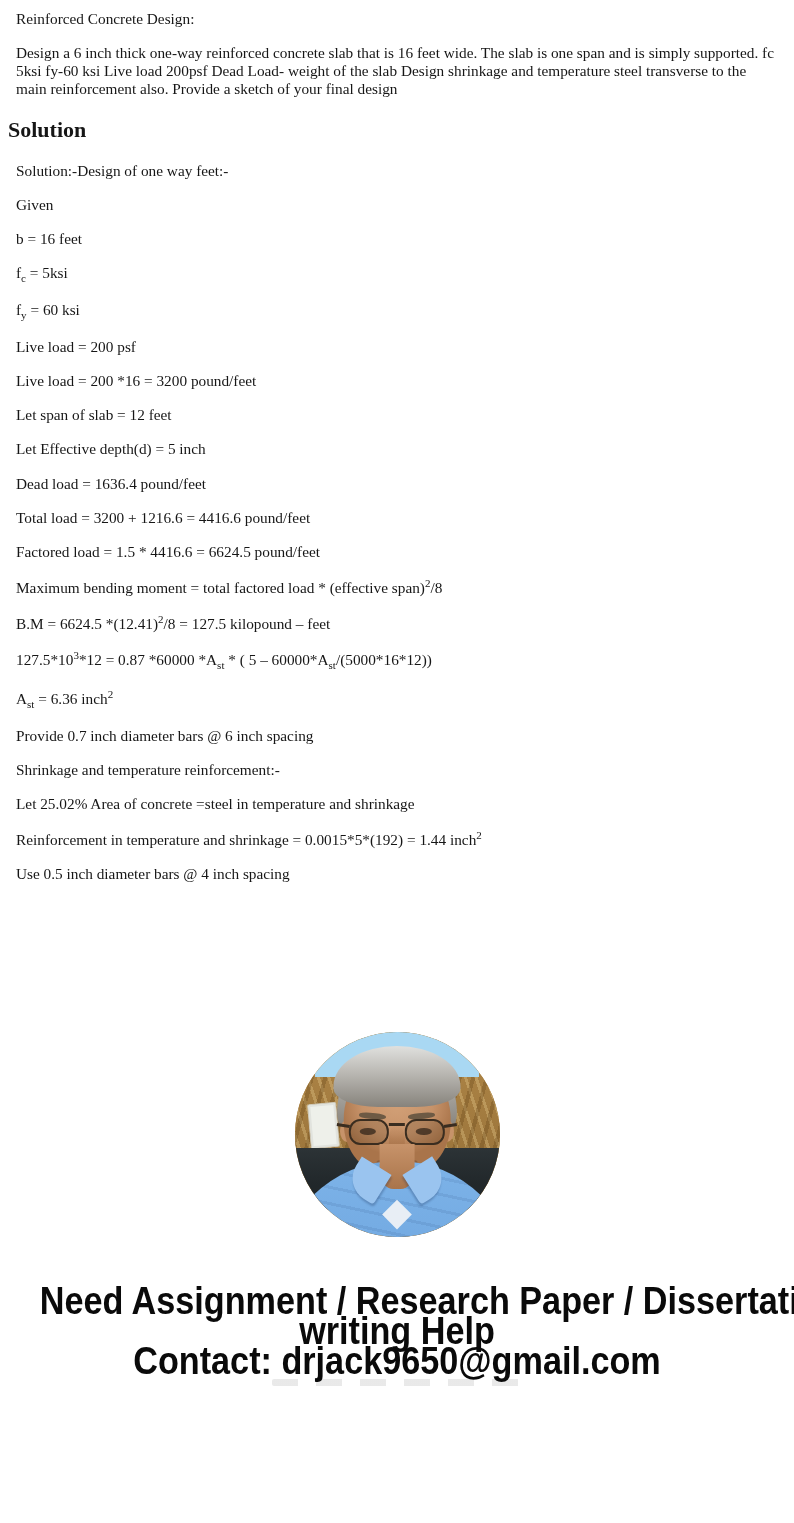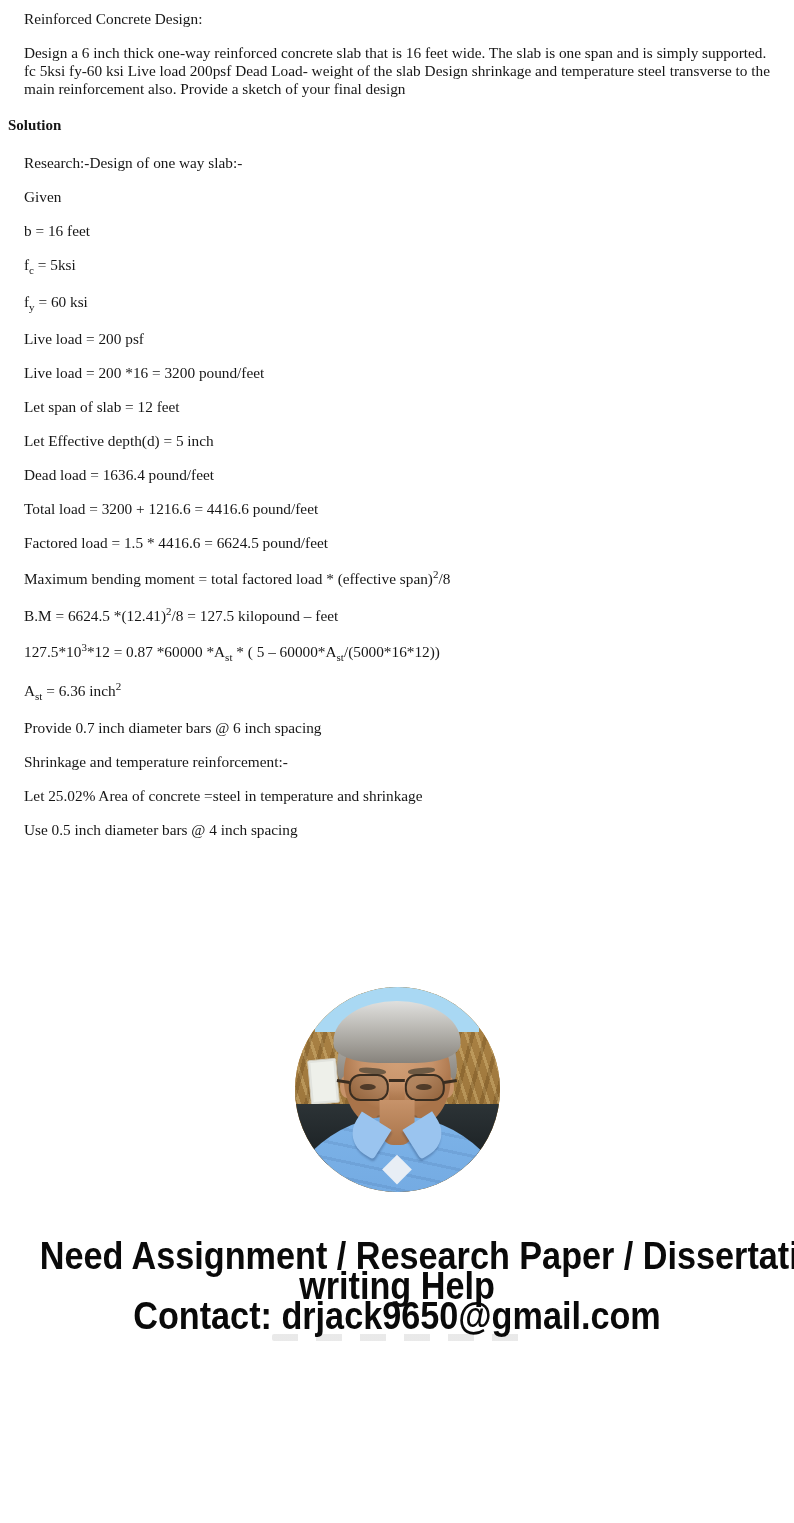--- a/index.html
+++ b/index.html
@@ -5,24 +5,24 @@
   html, body { margin: 0; padding: 0; }
   body {
     width: 794px; height: 1523px;
     background: #ffffff;
     overflow: hidden;
     font-family: "Liberation Serif", serif;
     font-size: 15.3px;
     color: #161616;
   }
   .doc { padding: 8px 8px 0 8px; }
-  .doc p { margin: 16px 16px; line-height: 1.18; }
+  .doc p { margin: 16px 8px; line-height: 1.18; }
   .doc p.first { margin-top: 2px; }
   .solution-heading {
-    font-size: 15px; font-weight: bold;
+    font-size: 22px; font-weight: bold;
     margin: 19px 0; line-height: 1.18;
   }
   sub { font-size: 72%; }
   sup { font-size: 72%; }
 
   
   .avatar-wrap { margin-top: 148px; display: flex; justify-content: center; }
   .portrait {
     position: relative; width: 205px; height: 205px;
     border-radius: 50%; overflow: hidden;
@@ -141,39 +141,40 @@
   }
 </style>
 </head>
 <body style="background: rgb(255, 255, 255); color: rgb(22, 22, 22);">
 
 <div class="doc">
   <p class="first">Reinforced Concrete Design:</p>
   <p>Design a 6 inch thick one-way reinforced concrete slab that is 16 feet wide. The slab is one span and is simply supported. fc 5ksi fy-60 ksi Live load 200psf Dead Load- weight of the slab Design shrinkage and temperature steel transverse to the main reinforcement also. Provide a sketch of your final design</p>
   <div class="solution-heading">Solution</div>
   <div>
-      <p>Research:-Design of one way slab:-</p>
+      <p>Solution:-Design of one way feet:-</p>
       <p>Given</p>
       <p>b = 16 feet</p>
       <p>f<sub>c</sub> = 5ksi</p>
       <p>f<sub>y</sub> = 60 ksi</p>
       <p>Live load = 200 psf</p>
       <p>Live load = 200 *16 = 3200 pound/feet</p>
       <p>Let span of slab = 12 feet</p>
       <p>Let Effective depth(d) = 5 inch</p>
       <p>Dead load = 1636.4 pound/feet</p>
       <p>Total load = 3200 + 1216.6 = 4416.6 pound/feet</p>
       <p>Factored load = 1.5 * 4416.6 = 6624.5 pound/feet</p>
       <p>Maximum bending moment = total factored load * (effective span)<sup>2</sup>/8</p>
       <p>B.M = 6624.5 *(12.41)<sup>2</sup>/8 = 127.5 kilopound – feet</p>
       <p>127.5*10<sup>3</sup>*12 = 0.87 *60000 *A<sub>st</sub> * ( 5 – 60000*A<sub>st</sub>/(5000*16*12))</p>
       <p>A<sub>st</sub> = 6.36 inch<sup>2</sup></p>
       <p>Provide 0.7 inch diameter bars @ 6 inch spacing</p>
       <p>Shrinkage and temperature reinforcement:-</p>
       <p>Let 25.02% Area of concrete =steel in temperature and shrinkage</p>
+      <p>Reinforcement in temperature and shrinkage = 0.0015*5*(192) = 1.44 inch<sup>2</sup></p>
       <p>Use 0.5 inch diameter bars @ 4 inch spacing</p>
     </div>
 </div>
 
 <div class="avatar-wrap">
   <div class="portrait">
     <div class="av-wall"></div>
     <div class="av-sky"></div>
     <div class="av-switch"></div>
     <div class="av-band"></div>

